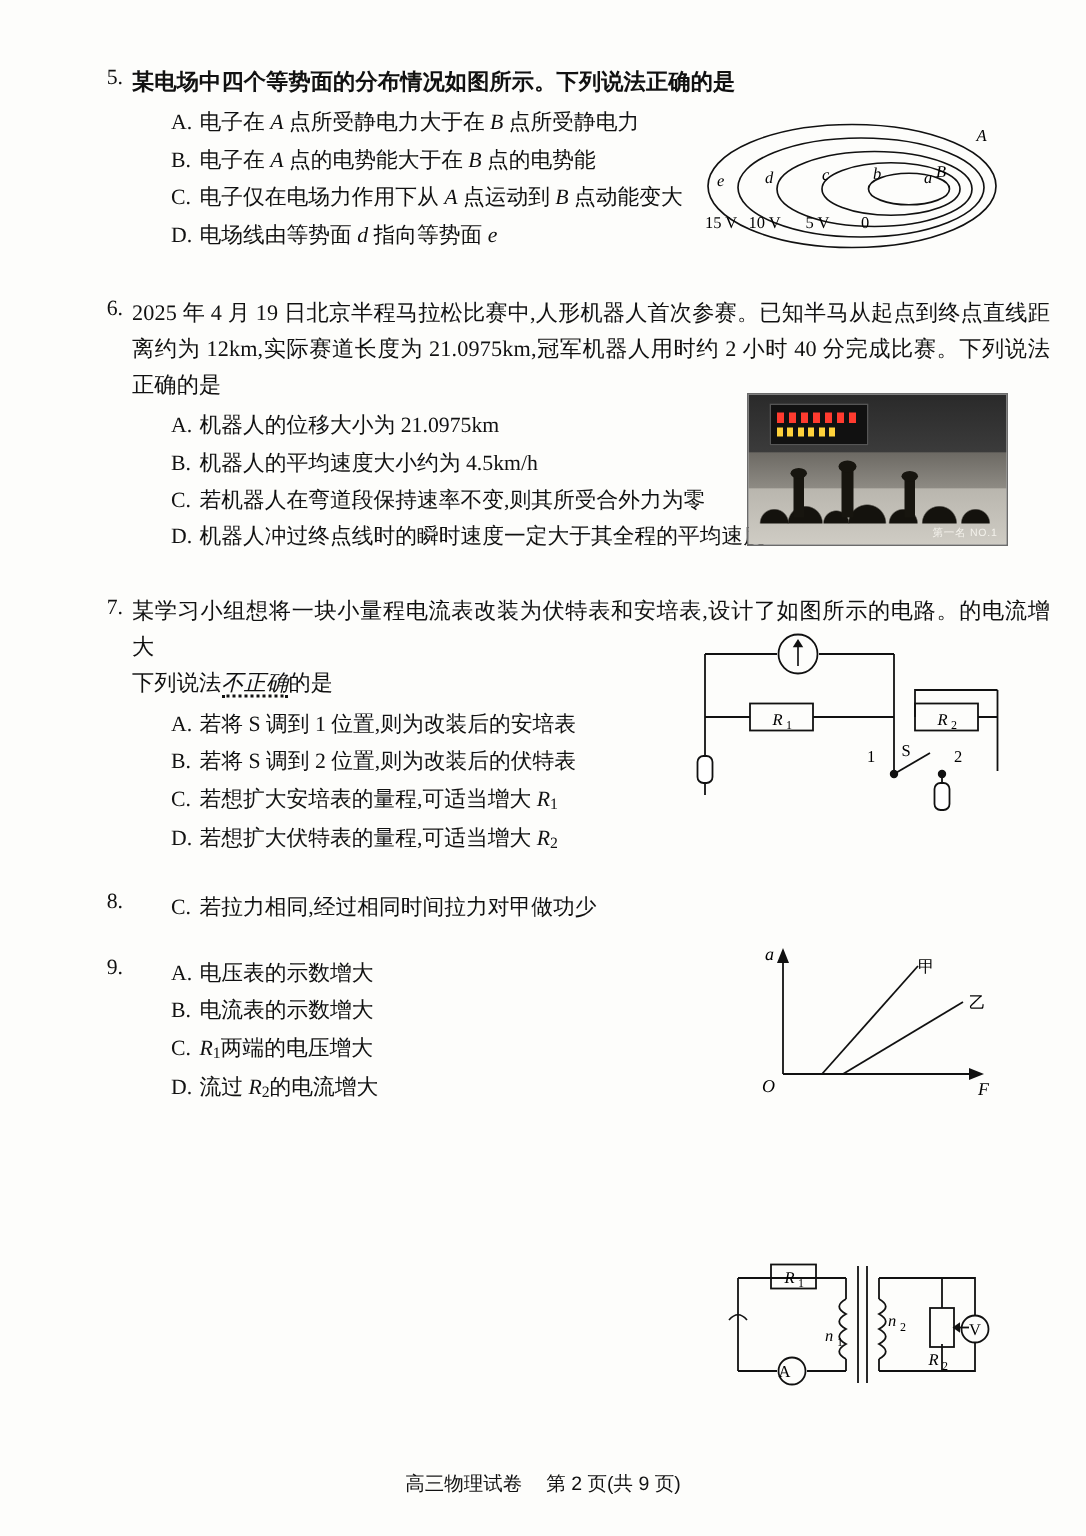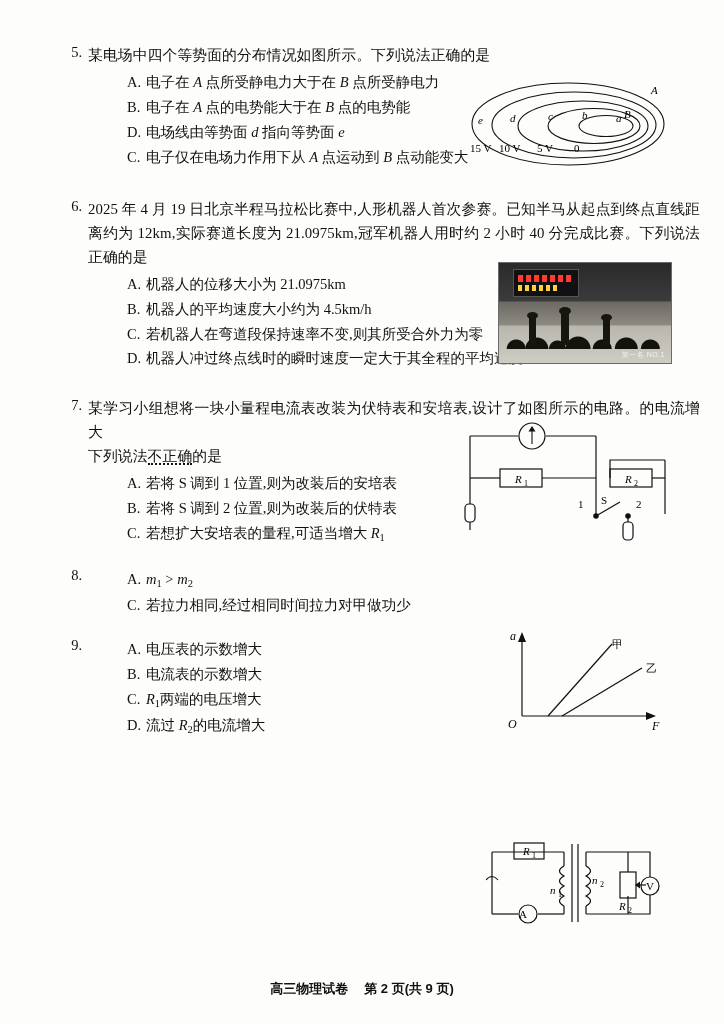--- a/index.html
+++ b/index.html
@@ -24,38 +24,38 @@
   }
   .qbody { margin-left:32px; }
   .stem {
     font-size:14.8px; line-height:1.62;
     text-align:justify;
     letter-spacing:0.1px;
   }
   .opts { margin-top:2px; }
   .opt {
     font-size:14.5px; line-height:1.72;
-    margin-left:39px;
+    margin-left:26px;
     white-space:nowrap;
   }
   .opt .lbl { display:inline-block; width:19px; font-family:"Liberation Serif", serif; }
   i, .it { font-style:italic; font-family:"Liberation Serif", serif; }
   .sub { font-size:10.5px; vertical-align:-0.25em; }
-  .dotted { position:relative; }
+  .dotted { position:relative;font-style:italic; }
   .dotted:after{
     content:""; position:absolute; left:0; right:0; bottom:-1px;
     border-bottom:2px dotted #111;
   }
   .figwrap { position:absolute; }
   .footer {
     position:absolute; left:0; right:0; bottom:26px;
     text-align:center;
     font-size:13px;
     font-family:"Liberation Sans", sans-serif;
-    font-weight:bold;
+    font-weight:normal;
   }
   .footer .fsep { display:inline-block; width:16px; }
 
   
   #fig5 { left:470px; top:78px; width:200px; height:100px; }
 
   
   #fig6 { left:498px; top:262px; width:172px; height:100px; }
   .photo {
     width:100%; height:100%;
@@ -108,26 +108,26 @@
   svg text { font-family:"Liberation Serif", serif; }
 </style>
 </head>
 <body>
 
 <div class="page">
 
   <div class="q" style="margin-bottom:10px;">
     <div class="qnum">5.</div>
     <div class="qbody">
-      <div class="stem" style="width:430px;">某电场中四个等势面的分布情况如图所示。下列说法正确的是</div>
+      <div class="stem" style="width:430px;font-weight:bold;">某电场中四个等势面的分布情况如图所示。下列说法正确的是</div>
       <div class="opts">
         <div class="opt"><span class="lbl">A.</span>电子在&nbsp;<i>A</i>&nbsp;点所受静电力大于在&nbsp;<i>B</i>&nbsp;点所受静电力</div>
         <div class="opt"><span class="lbl">B.</span>电子在&nbsp;<i>A</i>&nbsp;点的电势能大于在&nbsp;<i>B</i>&nbsp;点的电势能</div>
+        <div class="opt"><span class="lbl">C.</span>电子仅在电场力作用下从&nbsp;<i>A</i>&nbsp;点运动到&nbsp;<i>B</i>&nbsp;点动能变大</div>
         <div class="opt"><span class="lbl">D.</span>电场线由等势面&nbsp;<i>d</i>&nbsp;指向等势面&nbsp;<i>e</i></div>
-        <div class="opt"><span class="lbl">C.</span>电子仅在电场力作用下从&nbsp;<i>A</i>&nbsp;点运动到&nbsp;<i>B</i>&nbsp;点动能变大</div>
       </div>
     </div>
   </div>
 
   <div class="figwrap" id="fig5">
     <svg width="200" height="100" viewBox="0 0 200 100">
       <g fill="none" stroke="#111" stroke-width="1.1">
         <ellipse cx="98" cy="46" rx="96" ry="41"></ellipse>
         <ellipse cx="104" cy="47" rx="82" ry="33"></ellipse>
         <ellipse cx="113" cy="48" rx="65" ry="25"></ellipse>
@@ -181,20 +181,21 @@
       <div class="stem" style="width:612px;">
         <span>某学习小组想将一块小量程电流表改装为伏特表和安培表,设计了如图所示的电路。的电流增大</span>
       </div>
       <div class="stem" style="width:612px;">
         <span>下列说法</span><span class="dotted">不正确</span><span>的是</span>
       </div>
       <div class="opts">
         <div class="opt"><span class="lbl">A.</span>若将 S 调到 1 位置,则为改装后的安培表</div>
         <div class="opt"><span class="lbl">B.</span>若将 S 调到 2 位置,则为改装后的伏特表</div>
         <div class="opt"><span class="lbl">C.</span>若想扩大安培表的量程,可适当增大&nbsp;<i>R</i><span class="sub">1</span></div>
+        <div class="opt"><span class="lbl">D.</span>若想扩大伏特表的量程,可适当增大&nbsp;<i>R</i><span class="sub">2</span></div>
       </div>
     </div>
   </div>
 
   <div class="figwrap" id="fig7">
     <svg width="215" height="125" viewBox="0 0 215 125">
       <g fill="none" stroke="#111" stroke-width="1.2">
 
         <path d="M10 18 L58 18"></path>
         <circle cx="72" cy="18" r="13"></circle>
@@ -237,21 +238,20 @@
       <text x="118" y="90" font-size="11">1</text>
       <text x="141" y="86" font-size="11">S</text>
       <text x="176" y="90" font-size="11">2</text>
     </svg>
   </div>
 
   <div class="q" style="margin-top:20px; margin-bottom:10px;">
     <div class="qnum">8.</div>
     <div class="qbody">
       <div class="opts">
-        <div class="opt"><span class="lbl">A.</span><i>m</i><span class="sub">1</span> &gt; <i>m</i><span class="sub">2</span></div>
         <div class="opt"><span class="lbl">C.</span>若拉力相同,经过相同时间拉力对甲做功少</div>
       </div>
     </div>
   </div>
 
   <div class="figwrap" id="fig8">
     <svg width="170" height="105" viewBox="0 0 170 105">
       <g stroke="#111" stroke-width="1.2" fill="none">
         <path d="M22 88 L22 8"></path>
         <path d="M18 14 L22 4 L26 14" fill="#111" stroke="none"></path>

